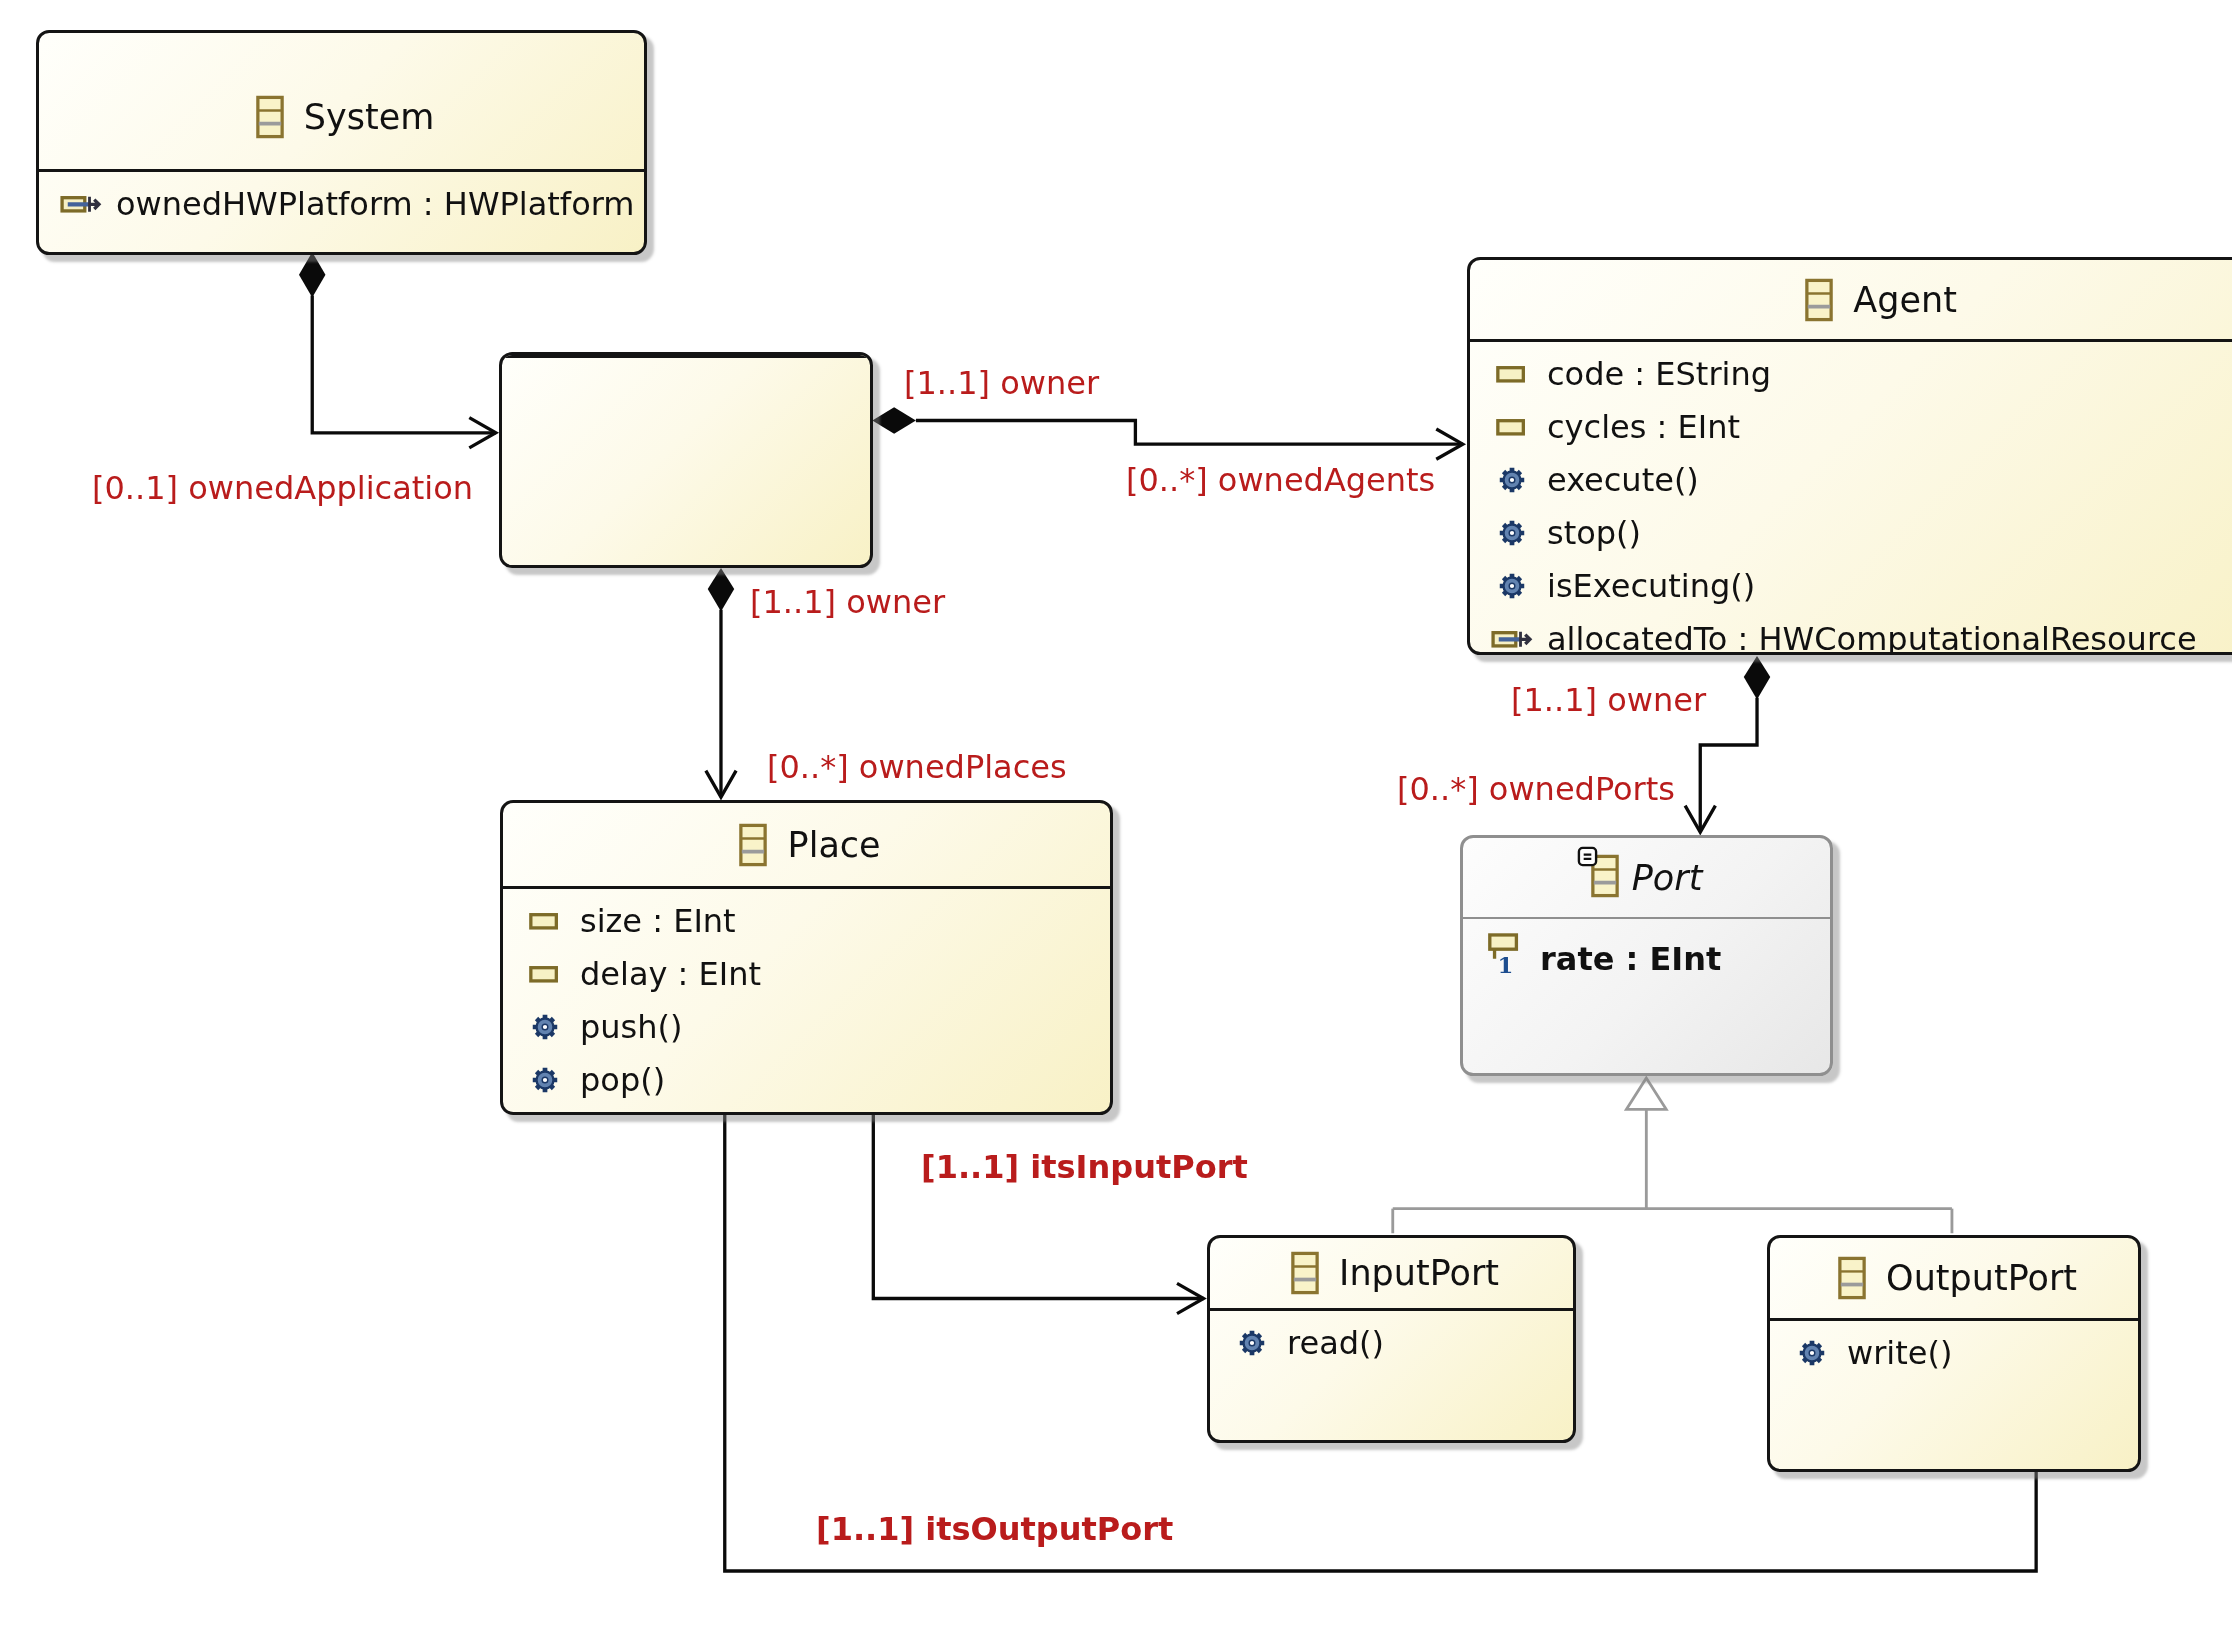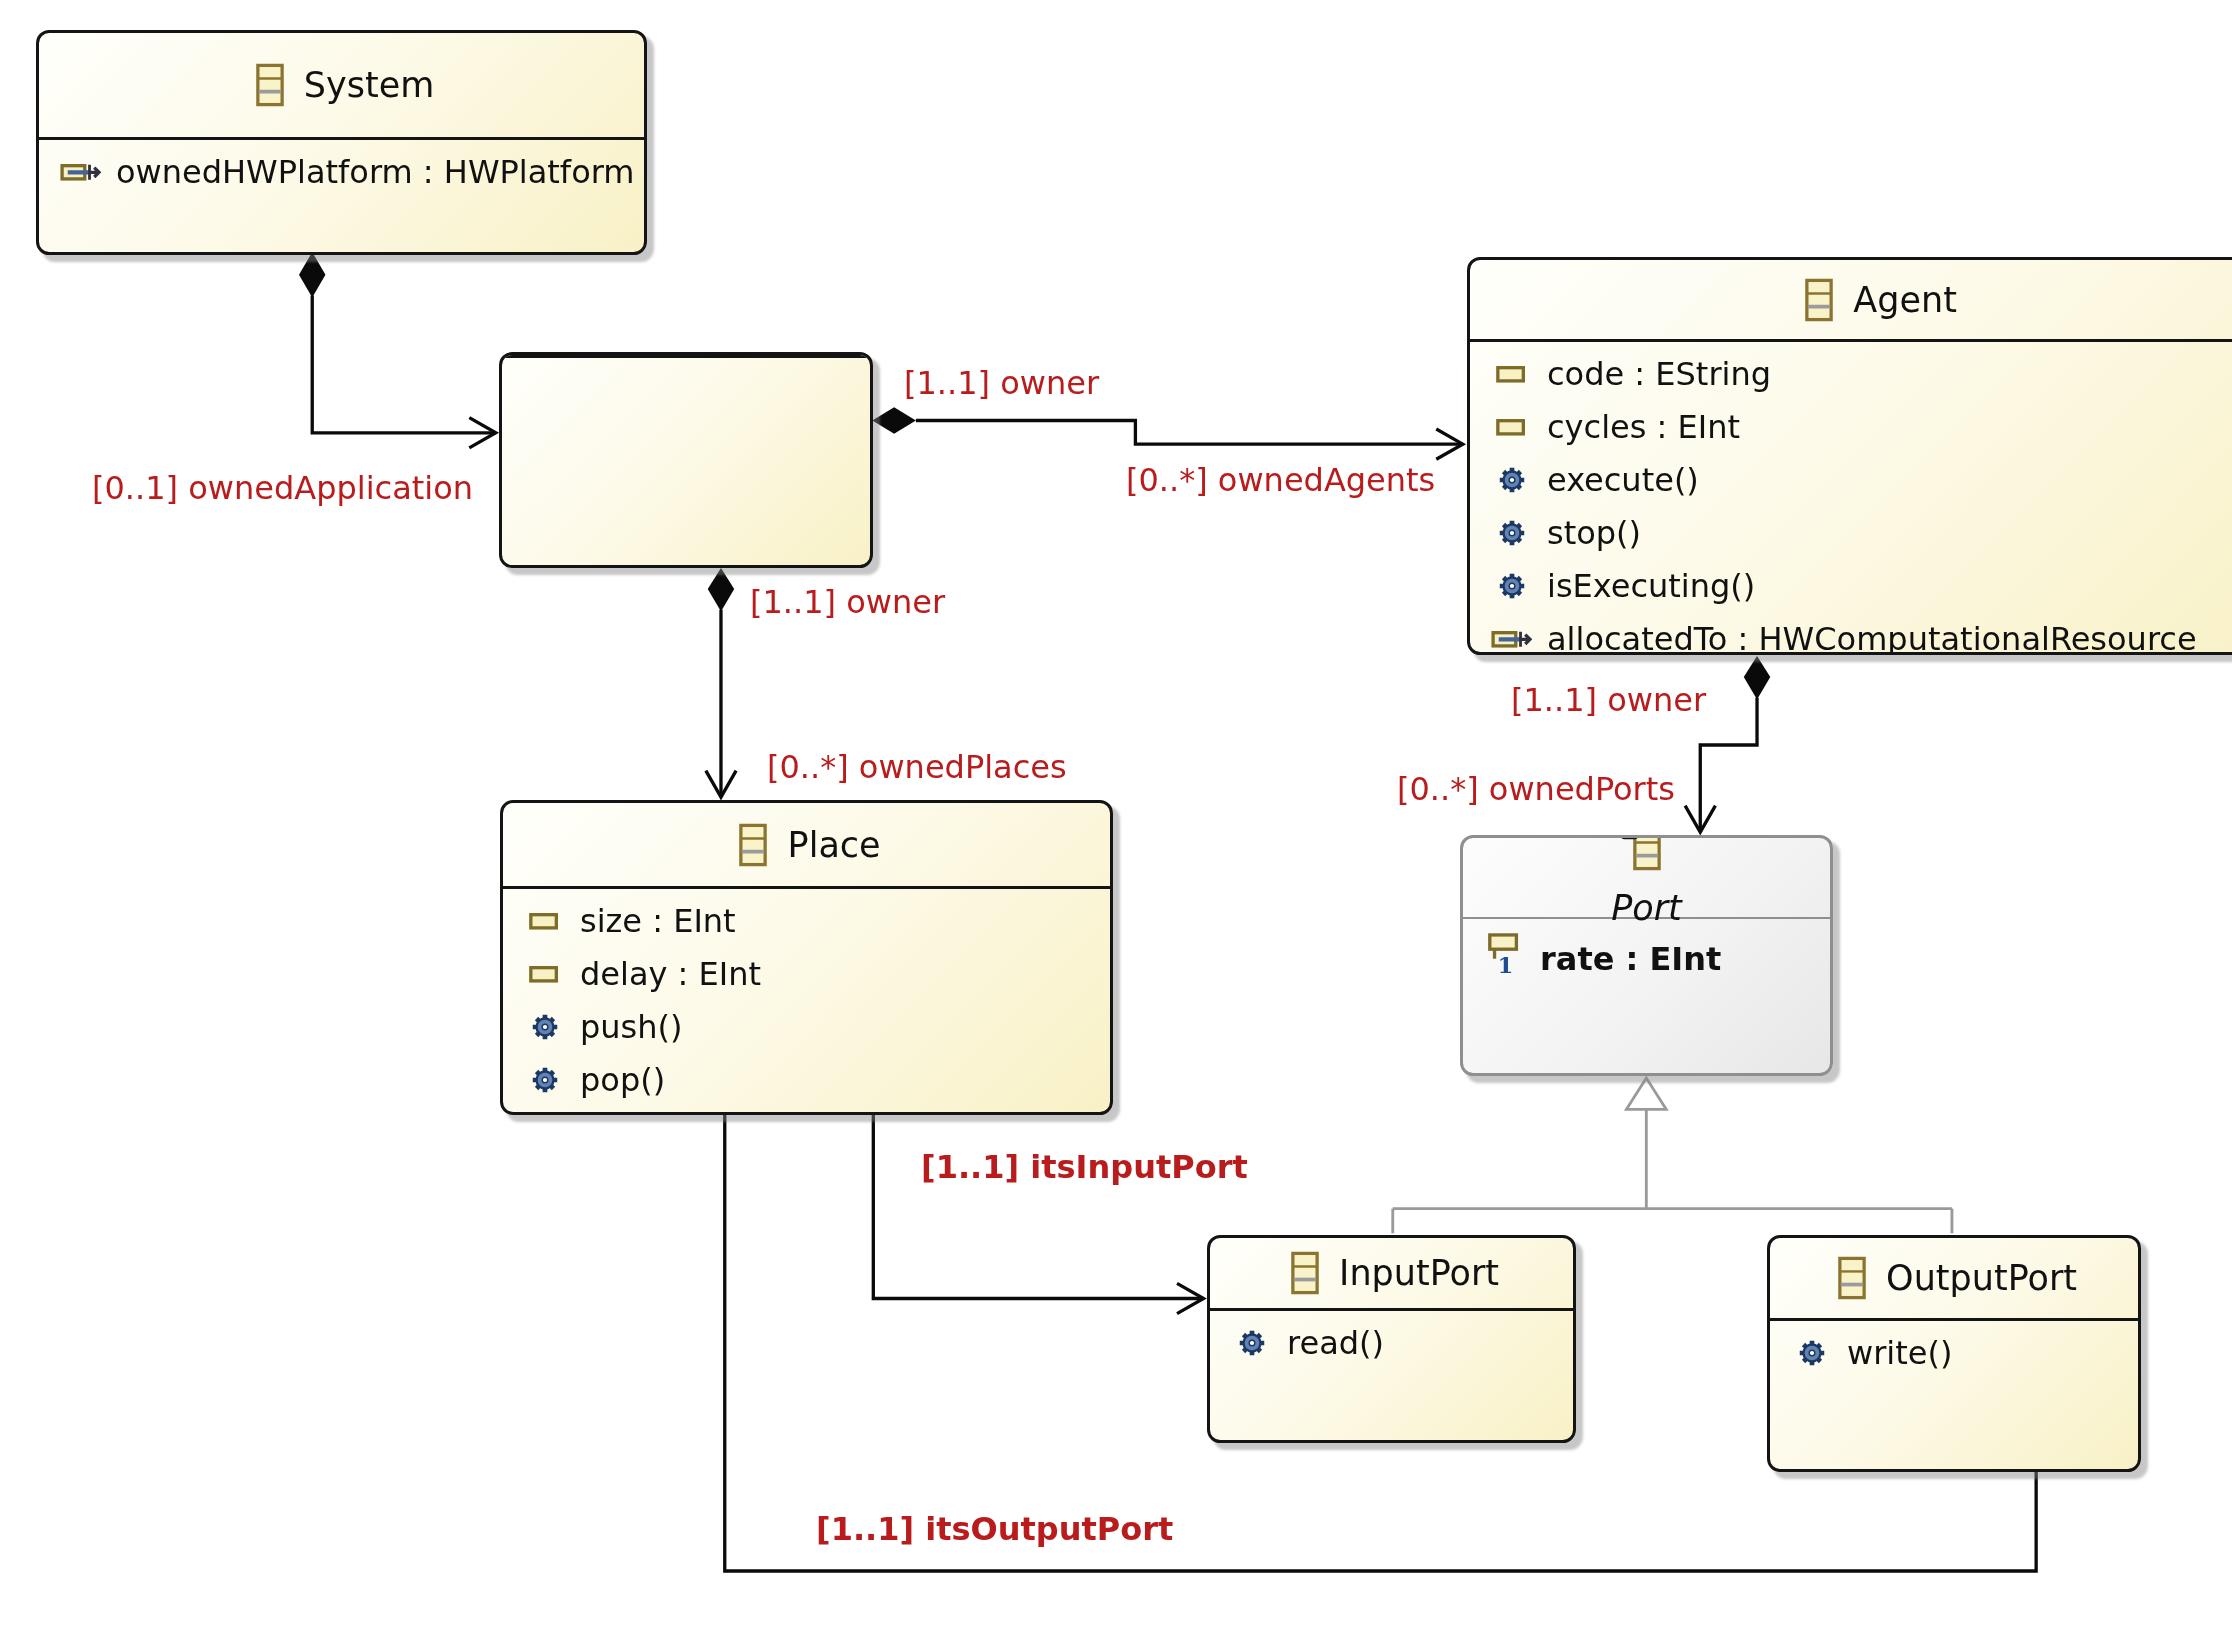--- a/index.html
+++ b/index.html
@@ -89,21 +89,21 @@
       <path d="M1244,1356 L1272,1372 L1244,1388"></path>
     </g>
 
     <g stroke="#0a0a0a" stroke-width="3.5" fill="none">
       <path d="M766,1178 L766,1660 L2152,1660 L2152,1526"></path>
       <path d="M2136,1554 L2152,1526 L2168,1554"></path>
     </g>
   </svg>
 
   <div class="uml-box" style="left:36px;top:30px;width:611px;height:225px;">
-    <div class="box-header" style="height:104px;">
+    <div class="box-header" style="height:104px;margin-top:32px;">
       <span class="member-icon">
         <svg width="28" height="44" viewBox="0 0 30 46">
             <rect x="2" y="2" width="26" height="42" fill="#f9f3c9" stroke="#8a7430" stroke-width="3.5"></rect>
             <line x1="3" y1="16" x2="27" y2="16" stroke="#8a7430" stroke-width="2.5"></line>
             <line x1="3" y1="30" x2="27" y2="30" stroke="#9b9b9b" stroke-width="4"></line>
           </svg>
       </span>
       <span class="box-title">System</span>
     </div>
     <div class="box-members">
@@ -242,21 +242,21 @@
               <circle cx="17" cy="17" r="9" fill="#6283b0" stroke="#1b3866" stroke-width="2.5"></circle>
               <circle cx="17" cy="17" r="3" fill="#ffffff" stroke="#1b3866" stroke-width="1.5"></circle>
             </svg>
           </span>
           <span class="member-text">pop()</span>
         </div>
       </div>
   </div>
 
   <div class="uml-box gray" style="left:1460px;top:835px;width:373px;height:241px;">
-    <div class="box-header" style="height:79px;flex-direction:column;">
+    <div class="box-header" style="height:79px;">
       <span class="port-icon-wrap">
         <svg width="28" height="44" viewBox="0 0 30 46">
             <rect x="2" y="2" width="26" height="42" fill="#f9f3c9" stroke="#8a7430" stroke-width="3.5"></rect>
             <line x1="3" y1="16" x2="27" y2="16" stroke="#8a7430" stroke-width="2.5"></line>
             <line x1="3" y1="30" x2="27" y2="30" stroke="#9b9b9b" stroke-width="4"></line>
           </svg>
         <span class="abstract-badge">
           <svg width="21" height="21" viewBox="0 0 22 22">
               <rect x="2" y="2" width="18" height="18" rx="4" fill="#ffffff" stroke="#111" stroke-width="2.5"></rect>
               <line x1="7" y1="9" x2="15" y2="9" stroke="#111" stroke-width="2.5"></line>

